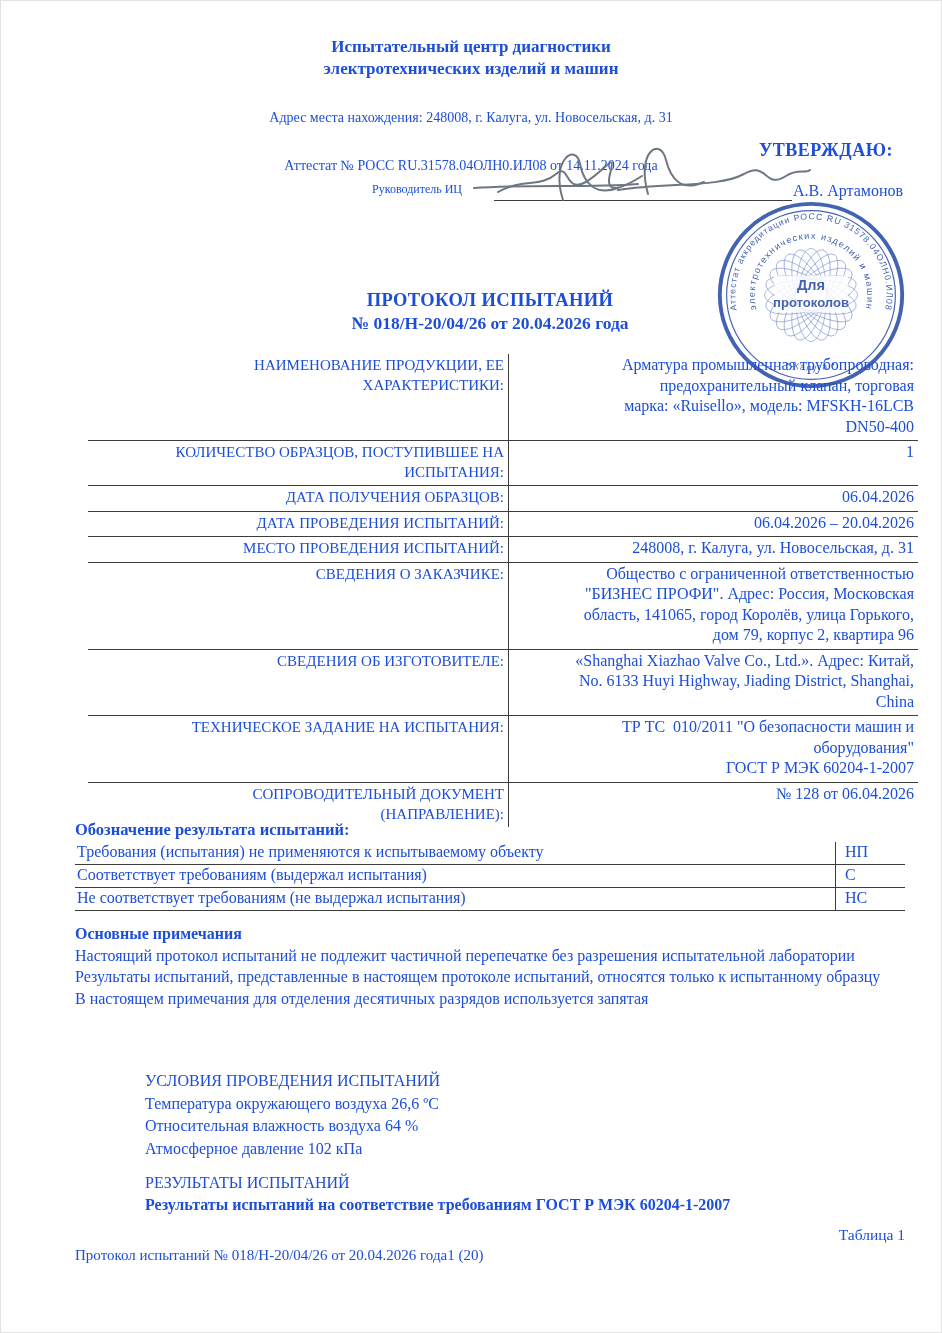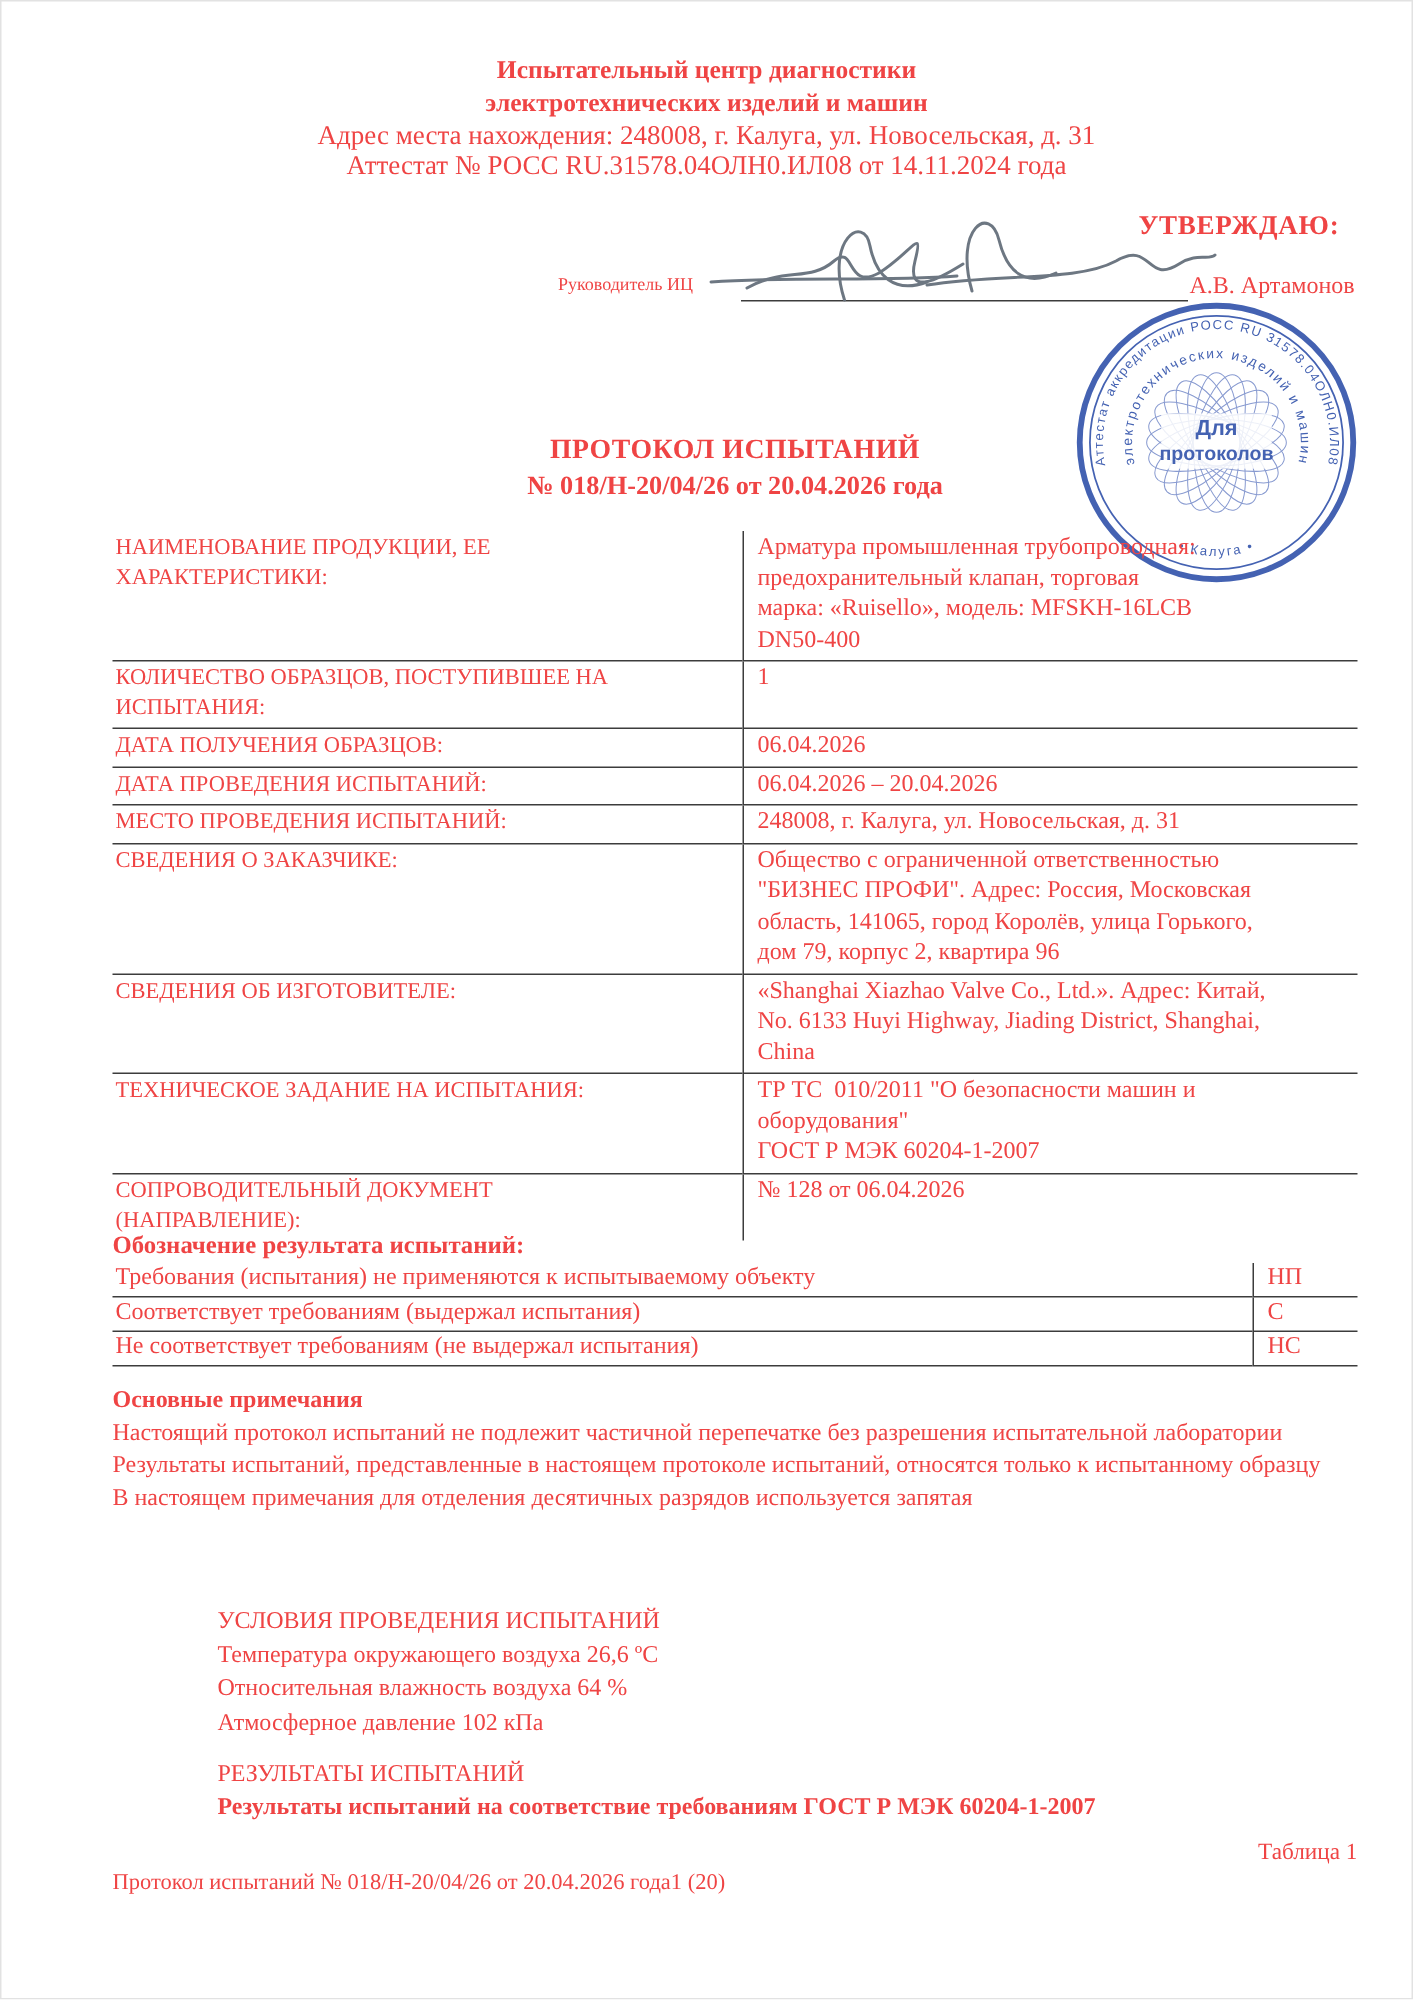--- a/index.html
+++ b/index.html
@@ -1,39 +1,39 @@
 <!DOCTYPE html>
 <html><head>
 <meta charset="utf-8">
 <style>
   html,body{margin:0;padding:0;background:#fff;}
   .page{
     position:relative; width:942px; height:1333px; background:#ffffff;
-    font-family:"Liberation Serif","DejaVu Serif",serif; color:#ef4444;
+    font-family:"Liberation Serif","DejaVu Serif",serif; color:#1d4ed8;
     box-shadow: inset 0 0 0 1px #e2e2e2; overflow:hidden;
   }
   
   #header{position:absolute; top:36px; left:0; width:100%; text-align:center;}
   #header .org{font-weight:bold; font-size:17px; line-height:22px;}
-  #header .addr{font-size:18px; line-height:20px;}
+  #header .addr{font-size:14px; line-height:20px;margin-top:28px;}
   
   #approve{position:absolute; top:140px; right:49px; font-weight:bold; font-size:18px; letter-spacing:.5px;}
   #sig-role{position:absolute; top:182px; left:372px; font-size:12px;}
   #sig-name{position:absolute; top:182px; left:793px; font-size:16px;}
   #sig-line{position:absolute; top:200px; left:494px; width:298px; border-top:1.5px solid #3c3c3c;}
   #signature-svg{position:absolute; top:130px; left:468px; width:345px; height:88px;}
   
   #stamp{position:absolute; top:198px; left:714px; width:194px; height:194px; opacity:.88;}
   #stamp text{font-family:"Liberation Sans","DejaVu Sans",sans-serif;}
   
   #title{position:absolute; top:289px; left:75px; width:830px; text-align:center; font-weight:bold;}
   #title .t1{font-size:18.5px; line-height:23px; letter-spacing:.4px;}
   #title .t2{font-size:17.5px; line-height:23px;}
   
-  #info-table{position:absolute; top:354px; left:75px; width:830px;}
+  #info-table{position:absolute; top:354px; left:88px; width:830px;text-align:right;}
   #info-table table{border-collapse:collapse; width:100%;}
   #info-table tr{border-bottom:1.5px solid #3c3c3c;}
   #info-table tr:last-child{border-bottom:none;}
   #info-table td{vertical-align:top; padding:1px 4px 3px 2px;}
   #info-table td.lbl{width:414px; border-right:1.5px solid #3c3c3c; font-size:15px; line-height:20px; white-space:pre-wrap;}
   #info-table td.val{font-size:16px; line-height:20.5px; padding-left:9px; white-space:pre-wrap;}
   
   #legend{position:absolute; top:820px; left:75px; width:830px;}
   #legend .lh{font-weight:bold; font-size:16.5px; line-height:20px; margin-bottom:2px;}
   #legend table{border-collapse:collapse; width:100%;}

